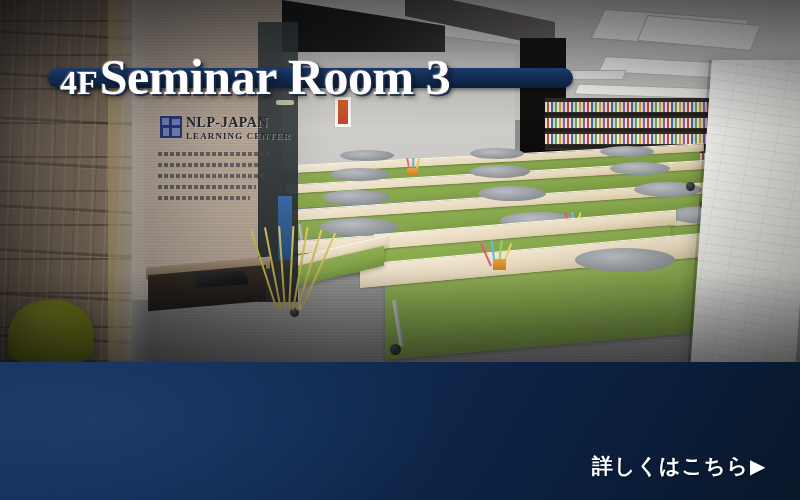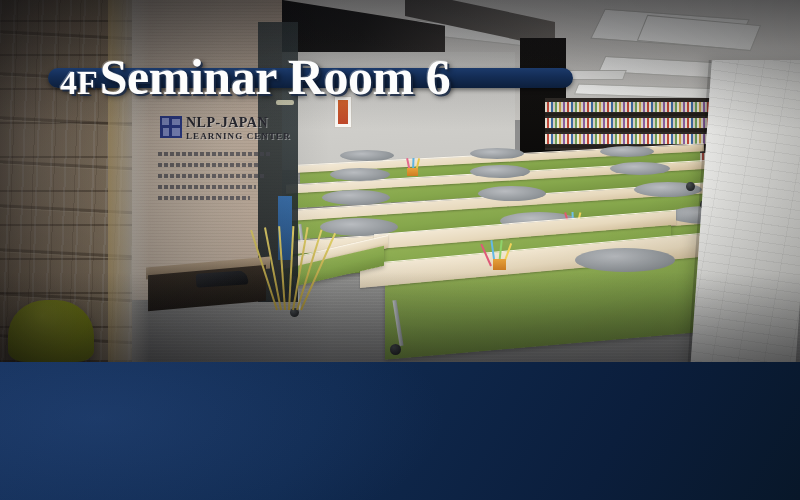--- a/index.html
+++ b/index.html
@@ -513,28 +513,31 @@
 
     <div class="vig-left"></div>
     <div class="vig-top"></div>
     <div class="vig-bottom"></div>
     <div class="vig-all"></div>
   </div>
 
   <div class="title-wrap">
     <div class="title-bar"></div>
     <div class="title-text">
-      <span class="floor-no">4F</span><span>Seminar Room 6</span>
+      <span class="floor-no">4F</span><span>Seminar Room 3</span>
     </div>
   </div>
 
   <div class="footer"></div>
 
   <div class="f-line f-line-1">
     <span class="f-label">サイズ/収容可能人数</span><span class="f-value"><span>166</span><span class="sqm"><span>m</span><sup>2</sup></span><span>/～54名</span></span>
   </div>
 
   <div class="f-line f-line-2">
     <span class="f-label">1時間当たり</span><span class="f-value">12,000円</span>
   </div>
 
+  <div class="more-link">
+    <span>詳しくはこちら</span><span class="arrow">▶</span>
+  </div>
 
 </div>
 
 </body></html>

